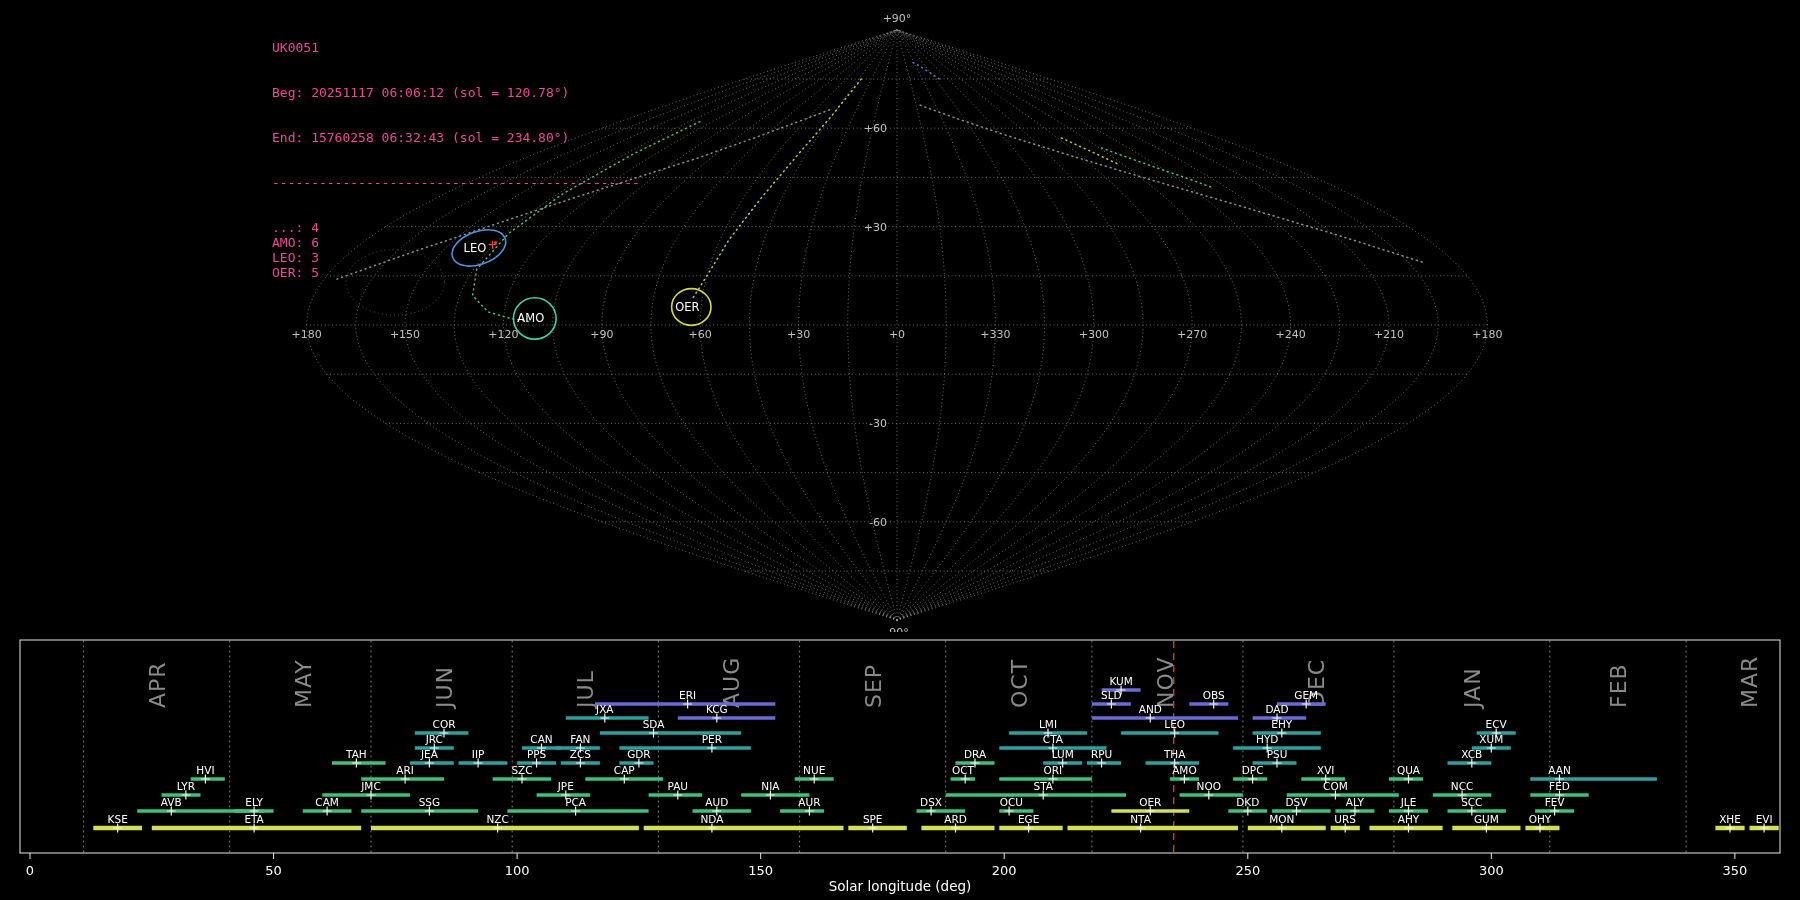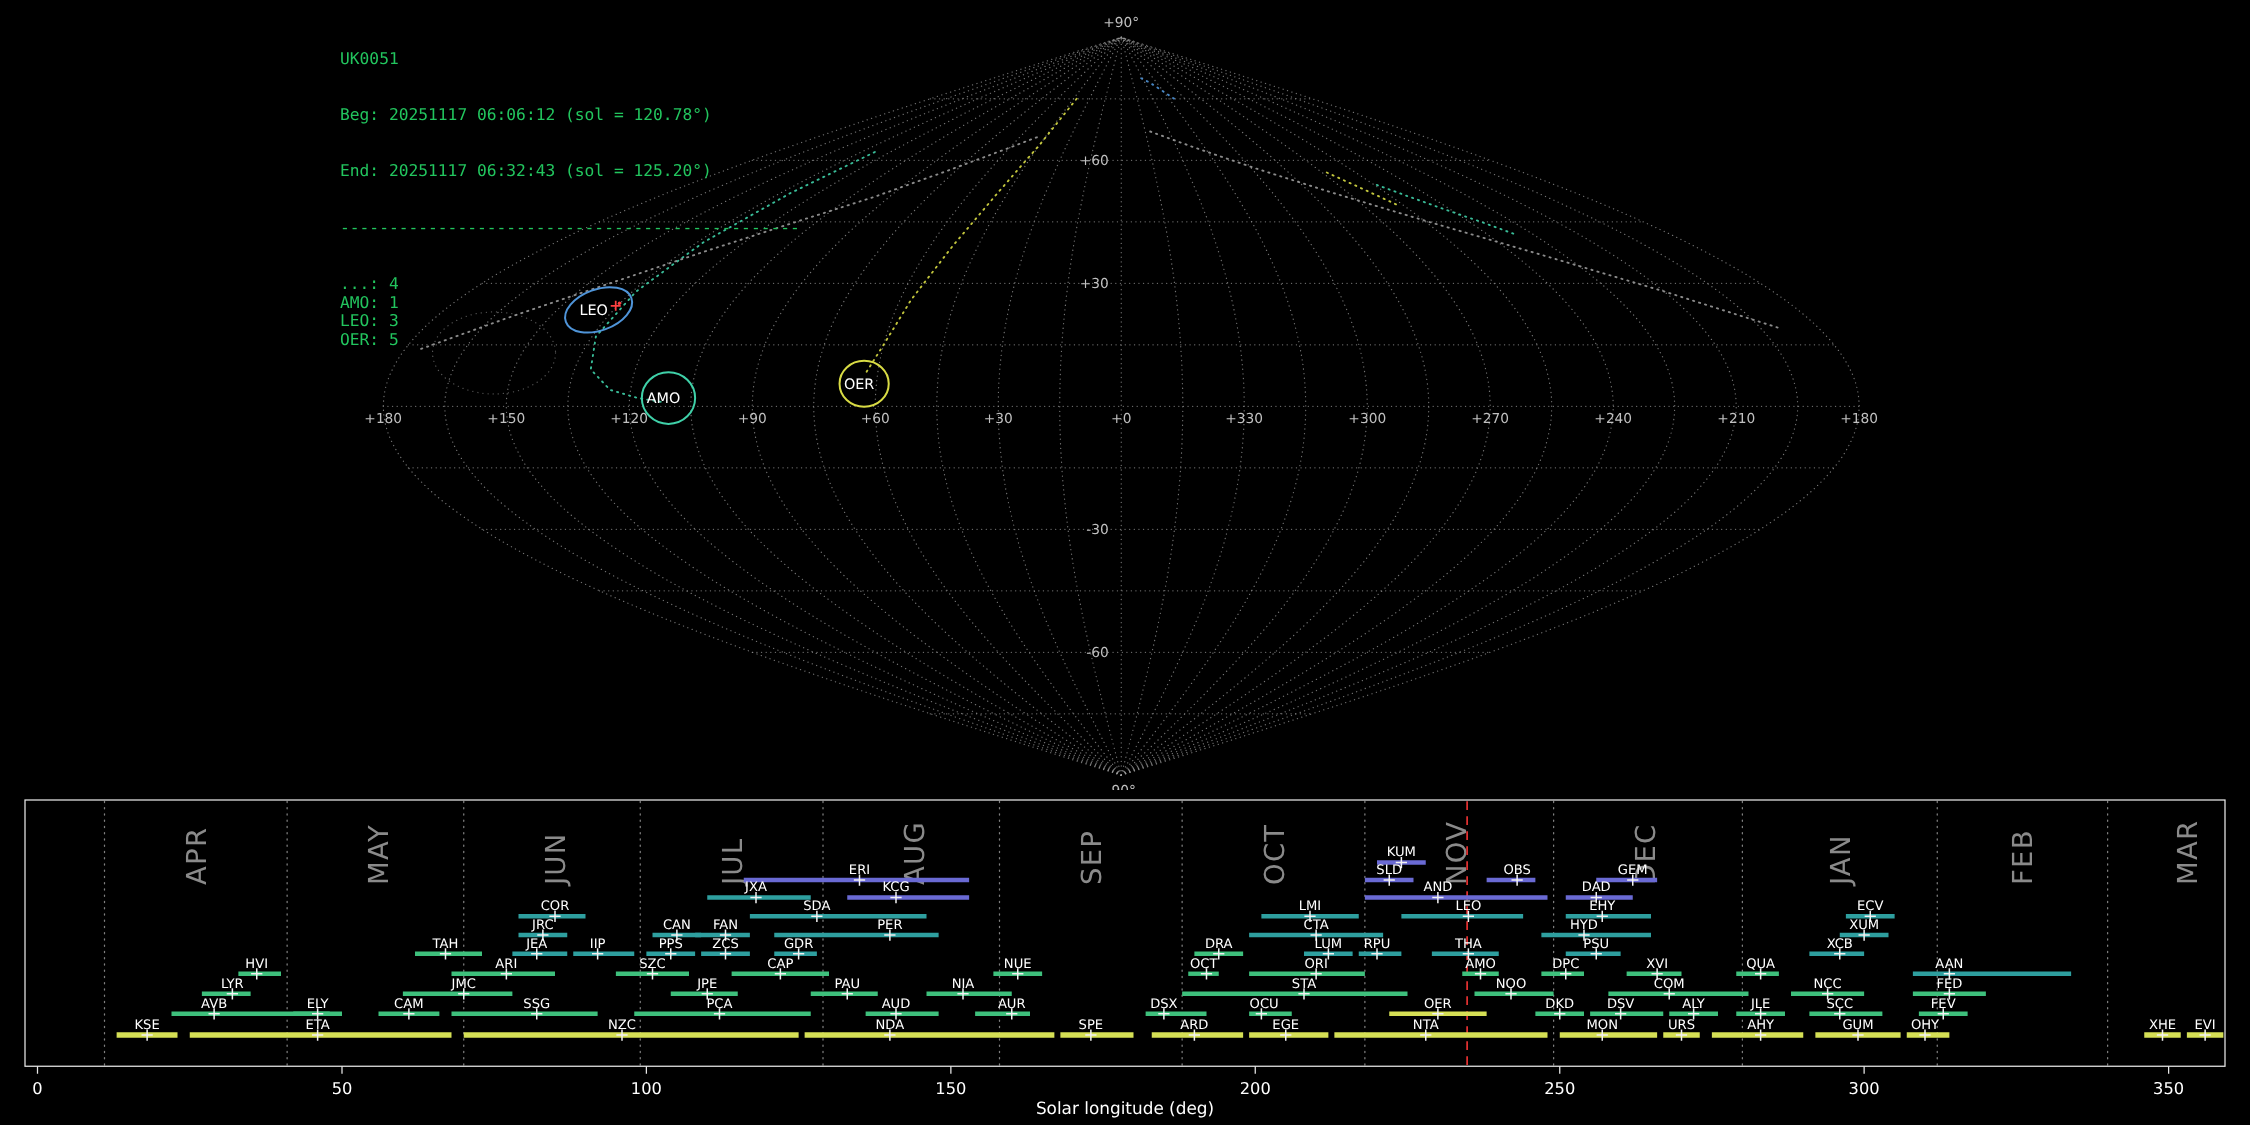--- a/index.html
+++ b/index.html
@@ -1,32 +1,32 @@
 <!DOCTYPE html>
 <html><head>
 <meta charset="utf-8">
 <style>
   html,body{margin:0;padding:0;background:#000;width:1800px;height:900px;overflow:hidden;position:relative;}
   body{font-family:"DejaVu Sans",sans-serif;}
-  #info{position:absolute;left:272px;top:10px;color:#22c55e;font-family:"DejaVu Sans Mono",monospace;
+  #info{position:absolute;left:272px;top:10px;color:#ec4899;font-family:"DejaVu Sans Mono",monospace;
         font-size:13px;line-height:15px;white-space:pre;z-index:5;}
   svg{position:absolute;left:0;display:block;}
   #sky{top:0;}
   #tl{top:632px;}
   svg text{font-family:"DejaVu Sans",sans-serif;}
 </style>
 </head>
 <body>
 
 <div id="info">
   <div>UK0051</div>
   <div>Beg: 20251117 06:06:12 (sol = 120.78°)</div>
-  <div>End: 20251117 06:32:43 (sol = 125.20°)</div>
+  <div>End: 15760258 06:32:43 (sol = 234.80°)</div>
   <div>-----------------------------------------------</div>
-  <div id="counts"><div>...: 4</div><div>AMO: 1</div><div>LEO: 3</div><div>OER: 5</div></div>
+  <div id="counts"><div>...: 4</div><div>AMO: 6</div><div>LEO: 3</div><div>OER: 5</div></div>
 </div>
 
 <svg id="sky" width="1800" height="632" viewBox="0 0 1800 632">
     <path d="M897.0 620.2L917.6 613.6L938.2 607.1L958.7 600.5L979.2 594.0L999.5 587.4L1019.8 580.8L1039.8 574.3L1059.7 567.7L1079.4 561.2L1098.9 554.6L1118.2 548.0L1137.1 541.5L1155.8 534.9L1174.2 528.4L1192.2 521.8L1209.9 515.2L1227.1 508.7L1244.0 502.1L1260.5 495.6L1276.5 489.0L1292.1 482.4L1307.1 475.9L1321.7 469.3L1335.8 462.8L1349.3 456.2L1362.2 449.6L1374.6 443.1L1386.5 436.5L1397.7 430.0L1408.3 423.4L1418.3 416.8L1427.6 410.3L1436.4 403.7L1444.4 397.2L1451.8 390.6L1458.5 384.0L1464.5 377.5L1469.9 370.9L1474.5 364.4L1478.4 357.8L1481.7 351.2L1484.2 344.7L1486.0 338.1L1487.0 331.6L1487.4 325.0L1487.0 318.4L1486.0 311.9L1484.2 305.3L1481.7 298.8L1478.4 292.2L1474.5 285.6L1469.9 279.1L1464.5 272.5L1458.5 266.0L1451.8 259.4L1444.4 252.8L1436.4 246.3L1427.6 239.7L1418.3 233.2L1408.3 226.6L1397.7 220.0L1386.5 213.5L1374.6 206.9L1362.2 200.4L1349.3 193.8L1335.8 187.2L1321.7 180.7L1307.1 174.1L1292.1 167.6L1276.5 161.0L1260.5 154.4L1244.0 147.9L1227.1 141.3L1209.9 134.8L1192.2 128.2L1174.2 121.6L1155.8 115.1L1137.1 108.5L1118.2 102.0L1098.9 95.4L1079.4 88.8L1059.7 82.3L1039.8 75.7L1019.8 69.2L999.5 62.6L979.2 56.0L958.7 49.5L938.2 42.9L917.6 36.4L897.0 29.8" fill="none" stroke="#9a9a9a" stroke-width="1" stroke-dasharray="0.1 3.6" stroke-linecap="round" opacity="0.75"></path>
     <path d="M897.0 620.2L915.9 613.6L934.8 607.1L953.6 600.5L972.3 594.0L991.0 587.4L1009.5 580.8L1027.9 574.3L1046.2 567.7L1064.2 561.2L1082.1 554.6L1099.7 548.0L1117.1 541.5L1134.2 534.9L1151.1 528.4L1167.6 521.8L1183.8 515.2L1199.6 508.7L1215.1 502.1L1230.2 495.6L1244.9 489.0L1259.1 482.4L1272.9 475.9L1286.3 469.3L1299.2 462.8L1311.6 456.2L1323.5 449.6L1334.8 443.1L1345.7 436.5L1356.0 430.0L1365.7 423.4L1374.9 416.8L1383.4 410.3L1391.4 403.7L1398.8 397.2L1405.6 390.6L1411.7 384.0L1417.2 377.5L1422.1 370.9L1426.4 364.4L1430.0 357.8L1432.9 351.2L1435.2 344.7L1436.9 338.1L1437.9 331.6L1438.2 325.0L1437.9 318.4L1436.9 311.9L1435.2 305.3L1432.9 298.8L1430.0 292.2L1426.4 285.6L1422.1 279.1L1417.2 272.5L1411.7 266.0L1405.6 259.4L1398.8 252.8L1391.4 246.3L1383.4 239.7L1374.9 233.2L1365.7 226.6L1356.0 220.0L1345.7 213.5L1334.8 206.9L1323.5 200.4L1311.6 193.8L1299.2 187.2L1286.3 180.7L1272.9 174.1L1259.1 167.6L1244.9 161.0L1230.2 154.4L1215.1 147.9L1199.6 141.3L1183.8 134.8L1167.6 128.2L1151.1 121.6L1134.2 115.1L1117.1 108.5L1099.7 102.0L1082.1 95.4L1064.2 88.8L1046.2 82.3L1027.9 75.7L1009.5 69.2L991.0 62.6L972.3 56.0L953.6 49.5L934.8 42.9L915.9 36.4L897.0 29.8" fill="none" stroke="#9a9a9a" stroke-width="1" stroke-dasharray="0.1 3.6" stroke-linecap="round" opacity="0.75"></path>
     <path d="M897.0 620.2L914.2 613.6L931.3 607.1L948.4 600.5L965.5 594.0L982.4 587.4L999.3 580.8L1016.0 574.3L1032.6 567.7L1049.0 561.2L1065.3 554.6L1081.3 548.0L1097.1 541.5L1112.7 534.9L1128.0 528.4L1143.0 521.8L1157.7 515.2L1172.1 508.7L1186.2 502.1L1199.9 495.6L1213.3 489.0L1226.2 482.4L1238.8 475.9L1250.9 469.3L1262.6 462.8L1273.9 456.2L1284.7 449.6L1295.0 443.1L1304.9 436.5L1314.2 430.0L1323.1 423.4L1331.4 416.8L1339.2 410.3L1346.5 403.7L1353.2 397.2L1359.3 390.6L1364.9 384.0L1369.9 377.5L1374.4 370.9L1378.2 364.4L1381.5 357.8L1384.2 351.2L1386.3 344.7L1387.8 338.1L1388.7 331.6L1389.0 325.0L1388.7 318.4L1387.8 311.9L1386.3 305.3L1384.2 298.8L1381.5 292.2L1378.2 285.6L1374.4 279.1L1369.9 272.5L1364.9 266.0L1359.3 259.4L1353.2 252.8L1346.5 246.3L1339.2 239.7L1331.4 233.2L1323.1 226.6L1314.2 220.0L1304.9 213.5L1295.0 206.9L1284.7 200.4L1273.9 193.8L1262.6 187.2L1250.9 180.7L1238.8 174.1L1226.2 167.6L1213.3 161.0L1199.9 154.4L1186.2 147.9L1172.1 141.3L1157.7 134.8L1143.0 128.2L1128.0 121.6L1112.7 115.1L1097.1 108.5L1081.3 102.0L1065.3 95.4L1049.0 88.8L1032.6 82.3L1016.0 75.7L999.3 69.2L982.4 62.6L965.5 56.0L948.4 49.5L931.3 42.9L914.2 36.4L897.0 29.8" fill="none" stroke="#9a9a9a" stroke-width="1" stroke-dasharray="0.1 3.6" stroke-linecap="round" opacity="0.75"></path>
     <path d="M897.0 620.2L912.5 613.6L927.9 607.1L943.3 600.5L958.6 594.0L973.9 587.4L989.1 580.8L1004.1 574.3L1019.1 567.7L1033.8 561.2L1048.4 554.6L1062.9 548.0L1077.1 541.5L1091.1 534.9L1104.9 528.4L1118.4 521.8L1131.6 515.2L1144.6 508.7L1157.3 502.1L1169.6 495.6L1181.6 489.0L1193.3 482.4L1204.6 475.9L1215.5 469.3L1226.1 462.8L1236.2 456.2L1245.9 449.6L1255.2 443.1L1264.1 436.5L1272.5 430.0L1280.5 423.4L1288.0 416.8L1295.0 410.3L1301.5 403.7L1307.6 397.2L1313.1 390.6L1318.1 384.0L1322.6 377.5L1326.6 370.9L1330.1 364.4L1333.1 357.8L1335.5 351.2L1337.4 344.7L1338.7 338.1L1339.5 331.6L1339.8 325.0L1339.5 318.4L1338.7 311.9L1337.4 305.3L1335.5 298.8L1333.1 292.2L1330.1 285.6L1326.6 279.1L1322.6 272.5L1318.1 266.0L1313.1 259.4L1307.6 252.8L1301.5 246.3L1295.0 239.7L1288.0 233.2L1280.5 226.6L1272.5 220.0L1264.1 213.5L1255.2 206.9L1245.9 200.4L1236.2 193.8L1226.1 187.2L1215.5 180.7L1204.6 174.1L1193.3 167.6L1181.6 161.0L1169.6 154.4L1157.3 147.9L1144.6 141.3L1131.6 134.8L1118.4 128.2L1104.9 121.6L1091.1 115.1L1077.1 108.5L1062.9 102.0L1048.4 95.4L1033.8 88.8L1019.1 82.3L1004.1 75.7L989.1 69.2L973.9 62.6L958.6 56.0L943.3 49.5L927.9 42.9L912.5 36.4L897.0 29.8" fill="none" stroke="#9a9a9a" stroke-width="1" stroke-dasharray="0.1 3.6" stroke-linecap="round" opacity="0.75"></path>
     <path d="M897.0 620.2L910.7 613.6L924.5 607.1L938.1 600.5L951.8 594.0L965.3 587.4L978.8 580.8L992.2 574.3L1005.5 567.7L1018.6 561.2L1031.6 554.6L1044.4 548.0L1057.1 541.5L1069.5 534.9L1081.8 528.4L1093.8 521.8L1105.6 515.2L1117.1 508.7L1128.4 502.1L1139.3 495.6L1150.0 489.0L1160.4 482.4L1170.4 475.9L1180.1 469.3L1189.5 462.8L1198.5 456.2L1207.2 449.6L1215.4 443.1L1223.3 436.5L1230.8 430.0L1237.9 423.4L1244.5 416.8L1250.8 410.3L1256.6 403.7L1261.9 397.2L1266.9 390.6L1271.3 384.0L1275.4 377.5L1278.9 370.9L1282.0 364.4L1284.6 357.8L1286.8 351.2L1288.4 344.7L1289.6 338.1L1290.4 331.6L1290.6 325.0L1290.4 318.4L1289.6 311.9L1288.4 305.3L1286.8 298.8L1284.6 292.2L1282.0 285.6L1278.9 279.1L1275.4 272.5L1271.3 266.0L1266.9 259.4L1261.9 252.8L1256.6 246.3L1250.8 239.7L1244.5 233.2L1237.9 226.6L1230.8 220.0L1223.3 213.5L1215.4 206.9L1207.2 200.4L1198.5 193.8L1189.5 187.2L1180.1 180.7L1170.4 174.1L1160.4 167.6L1150.0 161.0L1139.3 154.4L1128.4 147.9L1117.1 141.3L1105.6 134.8L1093.8 128.2L1081.8 121.6L1069.5 115.1L1057.1 108.5L1044.4 102.0L1031.6 95.4L1018.6 88.8L1005.5 82.3L992.2 75.7L978.8 69.2L965.3 62.6L951.8 56.0L938.1 49.5L924.5 42.9L910.7 36.4L897.0 29.8" fill="none" stroke="#9a9a9a" stroke-width="1" stroke-dasharray="0.1 3.6" stroke-linecap="round" opacity="0.75"></path>
     <path d="M897.0 620.2L909.0 613.6L921.0 607.1L933.0 600.5L944.9 594.0L956.8 587.4L968.6 580.8L980.3 574.3L991.9 567.7L1003.4 561.2L1014.8 554.6L1026.0 548.0L1037.1 541.5L1048.0 534.9L1058.7 528.4L1069.2 521.8L1079.5 515.2L1089.6 508.7L1099.4 502.1L1109.0 495.6L1118.4 489.0L1127.4 482.4L1136.2 475.9L1144.7 469.3L1152.9 462.8L1160.8 456.2L1168.4 449.6L1175.6 443.1L1182.5 436.5L1189.1 430.0L1195.3 423.4L1201.1 416.8L1206.5 410.3L1211.6 403.7L1216.3 397.2L1220.6 390.6L1224.5 384.0L1228.1 377.5L1231.2 370.9L1233.9 364.4L1236.2 357.8L1238.0 351.2L1239.5 344.7L1240.6 338.1L1241.2 331.6L1241.4 325.0L1241.2 318.4L1240.6 311.9L1239.5 305.3L1238.0 298.8L1236.2 292.2L1233.9 285.6L1231.2 279.1L1228.1 272.5L1224.5 266.0L1220.6 259.4L1216.3 252.8L1211.6 246.3L1206.5 239.7L1201.1 233.2L1195.3 226.6L1189.1 220.0L1182.5 213.5L1175.6 206.9L1168.4 200.4L1160.8 193.8L1152.9 187.2L1144.7 180.7L1136.2 174.1L1127.4 167.6L1118.4 161.0L1109.0 154.4L1099.4 147.9L1089.6 141.3L1079.5 134.8L1069.2 128.2L1058.7 121.6L1048.0 115.1L1037.1 108.5L1026.0 102.0L1014.8 95.4L1003.4 88.8L991.9 82.3L980.3 75.7L968.6 69.2L956.8 62.6L944.9 56.0L933.0 49.5L921.0 42.9L909.0 36.4L897.0 29.8" fill="none" stroke="#9a9a9a" stroke-width="1" stroke-dasharray="0.1 3.6" stroke-linecap="round" opacity="0.75"></path>
     <path d="M897.0 620.2L907.3 613.6L917.6 607.1L927.9 600.5L938.1 594.0L948.3 587.4L958.4 580.8L968.4 574.3L978.4 567.7L988.2 561.2L998.0 554.6L1007.6 548.0L1017.1 541.5L1026.4 534.9L1035.6 528.4L1044.6 521.8L1053.4 515.2L1062.1 508.7L1070.5 502.1L1078.7 495.6L1086.8 489.0L1094.5 482.4L1102.1 475.9L1109.3 469.3L1116.4 462.8L1123.1 456.2L1129.6 449.6L1135.8 443.1L1141.7 436.5L1147.3 430.0L1152.7 423.4L1157.6 416.8L1162.3 410.3L1166.7 403.7L1170.7 397.2L1174.4 390.6L1177.8 384.0L1180.8 377.5L1183.4 370.9L1185.7 364.4L1187.7 357.8L1189.3 351.2L1190.6 344.7L1191.5 338.1L1192.0 331.6L1192.2 325.0L1192.0 318.4L1191.5 311.9L1190.6 305.3L1189.3 298.8L1187.7 292.2L1185.7 285.6L1183.4 279.1L1180.8 272.5L1177.8 266.0L1174.4 259.4L1170.7 252.8L1166.7 246.3L1162.3 239.7L1157.6 233.2L1152.7 226.6L1147.3 220.0L1141.7 213.5L1135.8 206.9L1129.6 200.4L1123.1 193.8L1116.4 187.2L1109.3 180.7L1102.1 174.1L1094.5 167.6L1086.8 161.0L1078.7 154.4L1070.5 147.9L1062.1 141.3L1053.4 134.8L1044.6 128.2L1035.6 121.6L1026.4 115.1L1017.1 108.5L1007.6 102.0L998.0 95.4L988.2 88.8L978.4 82.3L968.4 75.7L958.4 69.2L948.3 62.6L938.1 56.0L927.9 49.5L917.6 42.9L907.3 36.4L897.0 29.8" fill="none" stroke="#9a9a9a" stroke-width="1" stroke-dasharray="0.1 3.6" stroke-linecap="round" opacity="0.75"></path>

